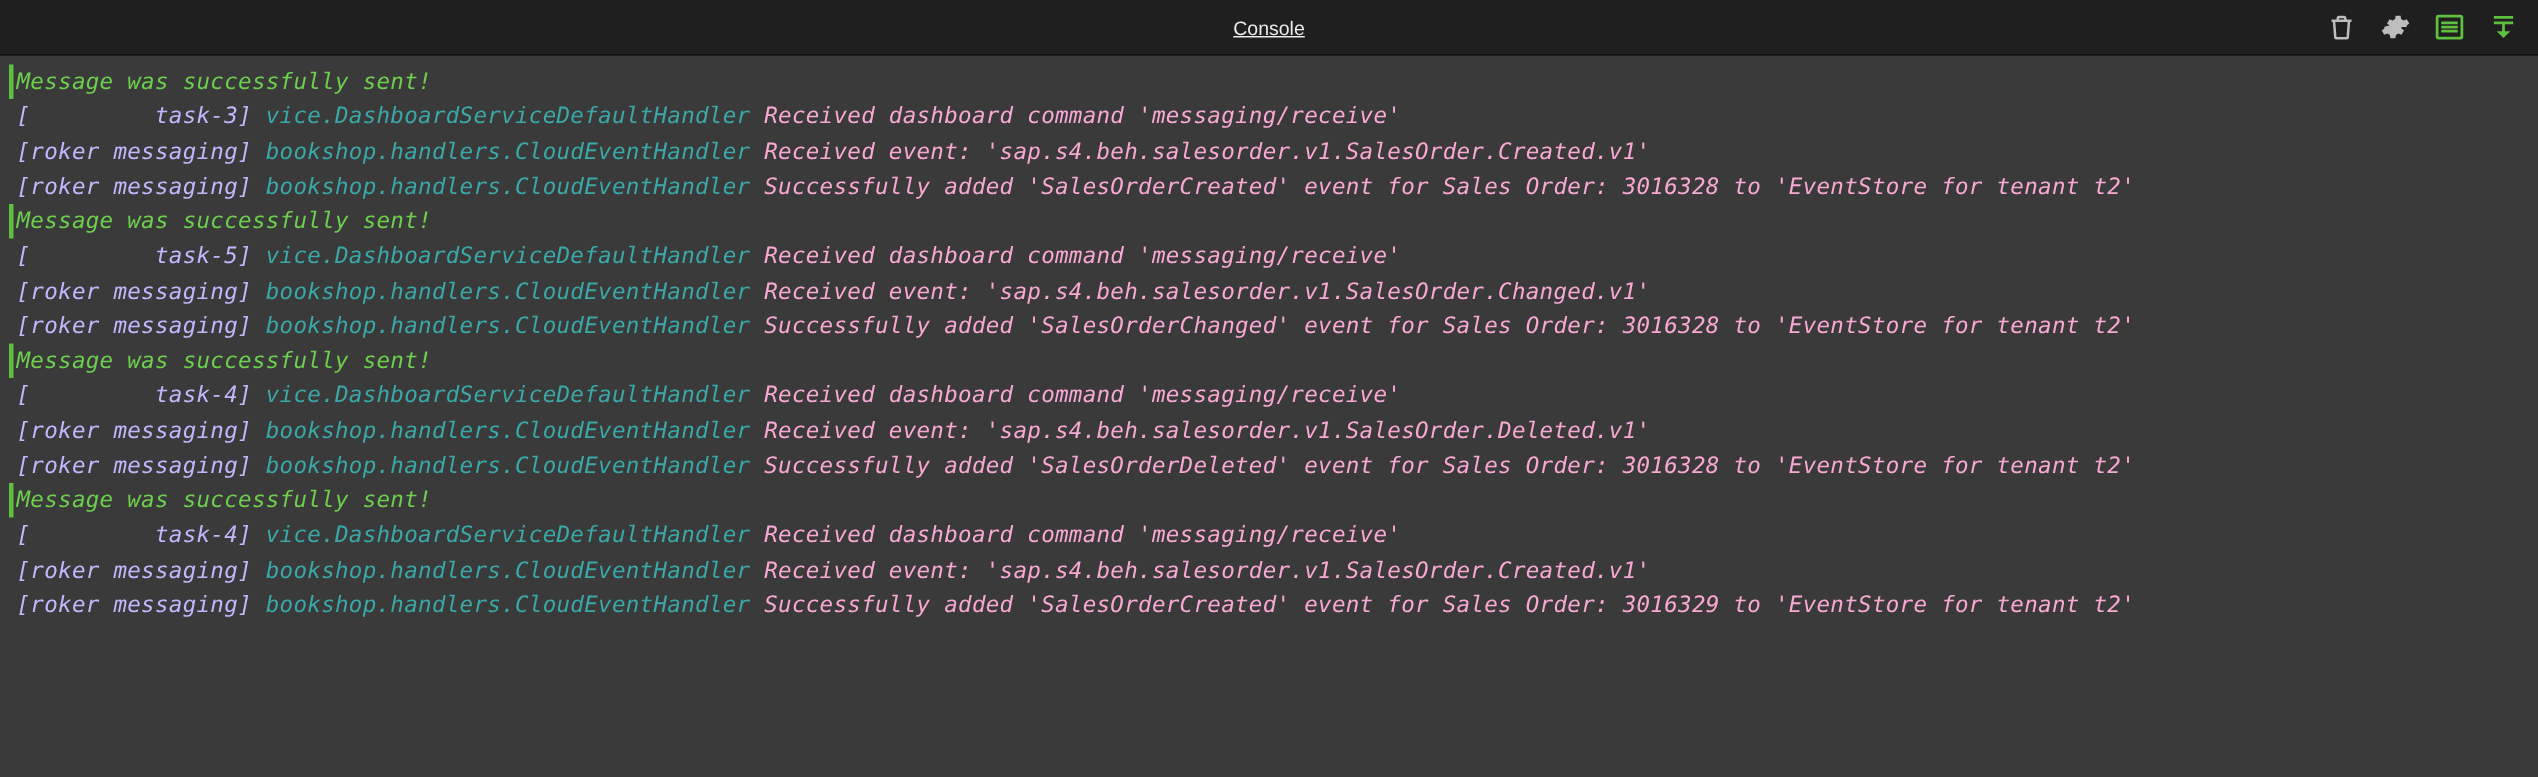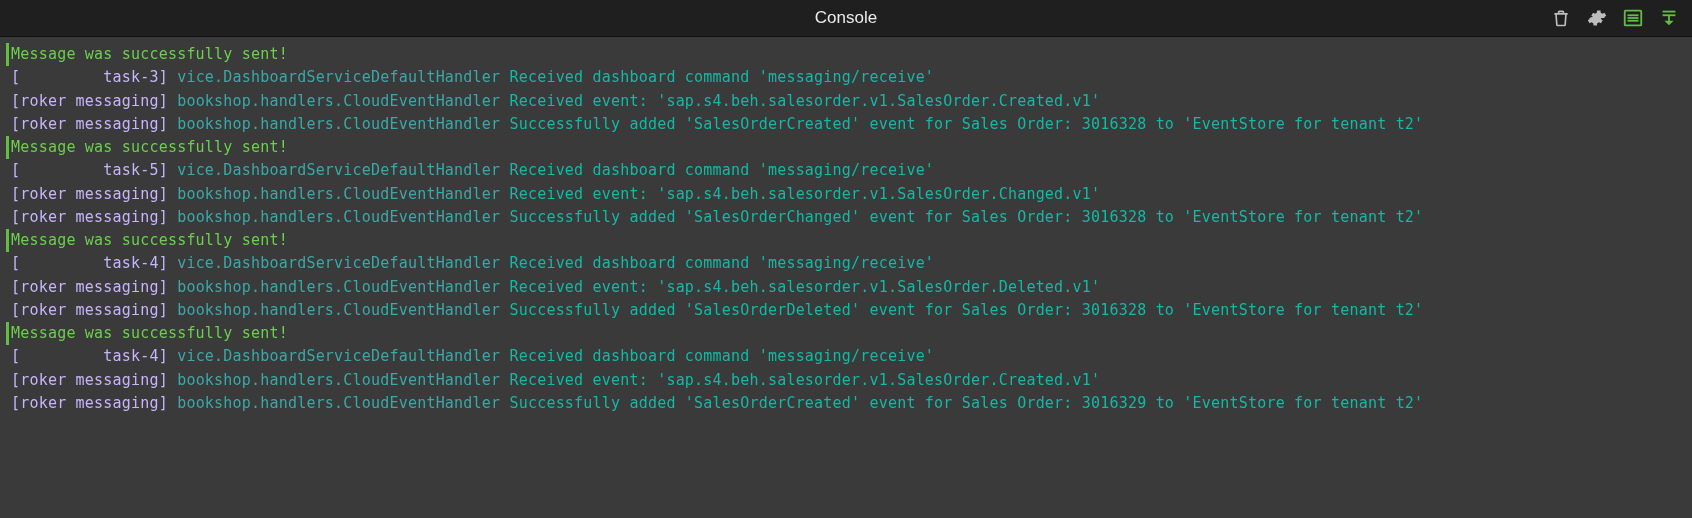--- a/index.html
+++ b/index.html
@@ -20,21 +20,22 @@
     align-items: center;
     position: relative;
     border-bottom: 1px solid #111;
   }
   .titlebar .title {
     position: absolute;
     left: 50%;
     transform: translateX(-50%);
     color: #eaeaea;
     font-family: "Segoe UI", Arial, sans-serif;
-    font-size: 17px;
+    font-size: 13px;
+    text-decoration: underline;
   }
   .titlebar .actions {
     margin-left: auto;
     display: flex;
     align-items: center;
     gap: 14px;
     padding-right: 12px;
   }
   .icon {
     width: 22px;
@@ -45,33 +46,34 @@
     color: #bdbdbd;
     cursor: pointer;
   }
   .icon.green { color: #5fbf3f; }
   .icon svg { display: block; }
   .log {
     padding: 6px 6px 0 6px;
     white-space: pre;
     line-height: 1.55;
     letter-spacing: 0.2px;
+    font-style: italic;
   }
   .line {
     display: block;
     border-left: 3px solid transparent;
     padding-left: 2px;
   }
   .line.status {
     border-left-color: #5fbf3f;
   }
   .seg { display: inline; }
   .c-green  { color: #6ccf4d; }
   .c-teal   { color: #3aa8a8; }
-  .c-white  { color: #14b8a6; }
+  .c-white  { color: #f9a8d4; }
   .c-bracket{ color: #c4b5fd; }
 </style>
 </head>
 <body>
 
 <div class="titlebar">
   <span class="title">Console</span>
   <div class="actions">
     <span class="icon" title="Clear">
       <svg viewBox="0 0 24 24" width="20" height="20" fill="none" stroke="currentColor" stroke-width="2">

